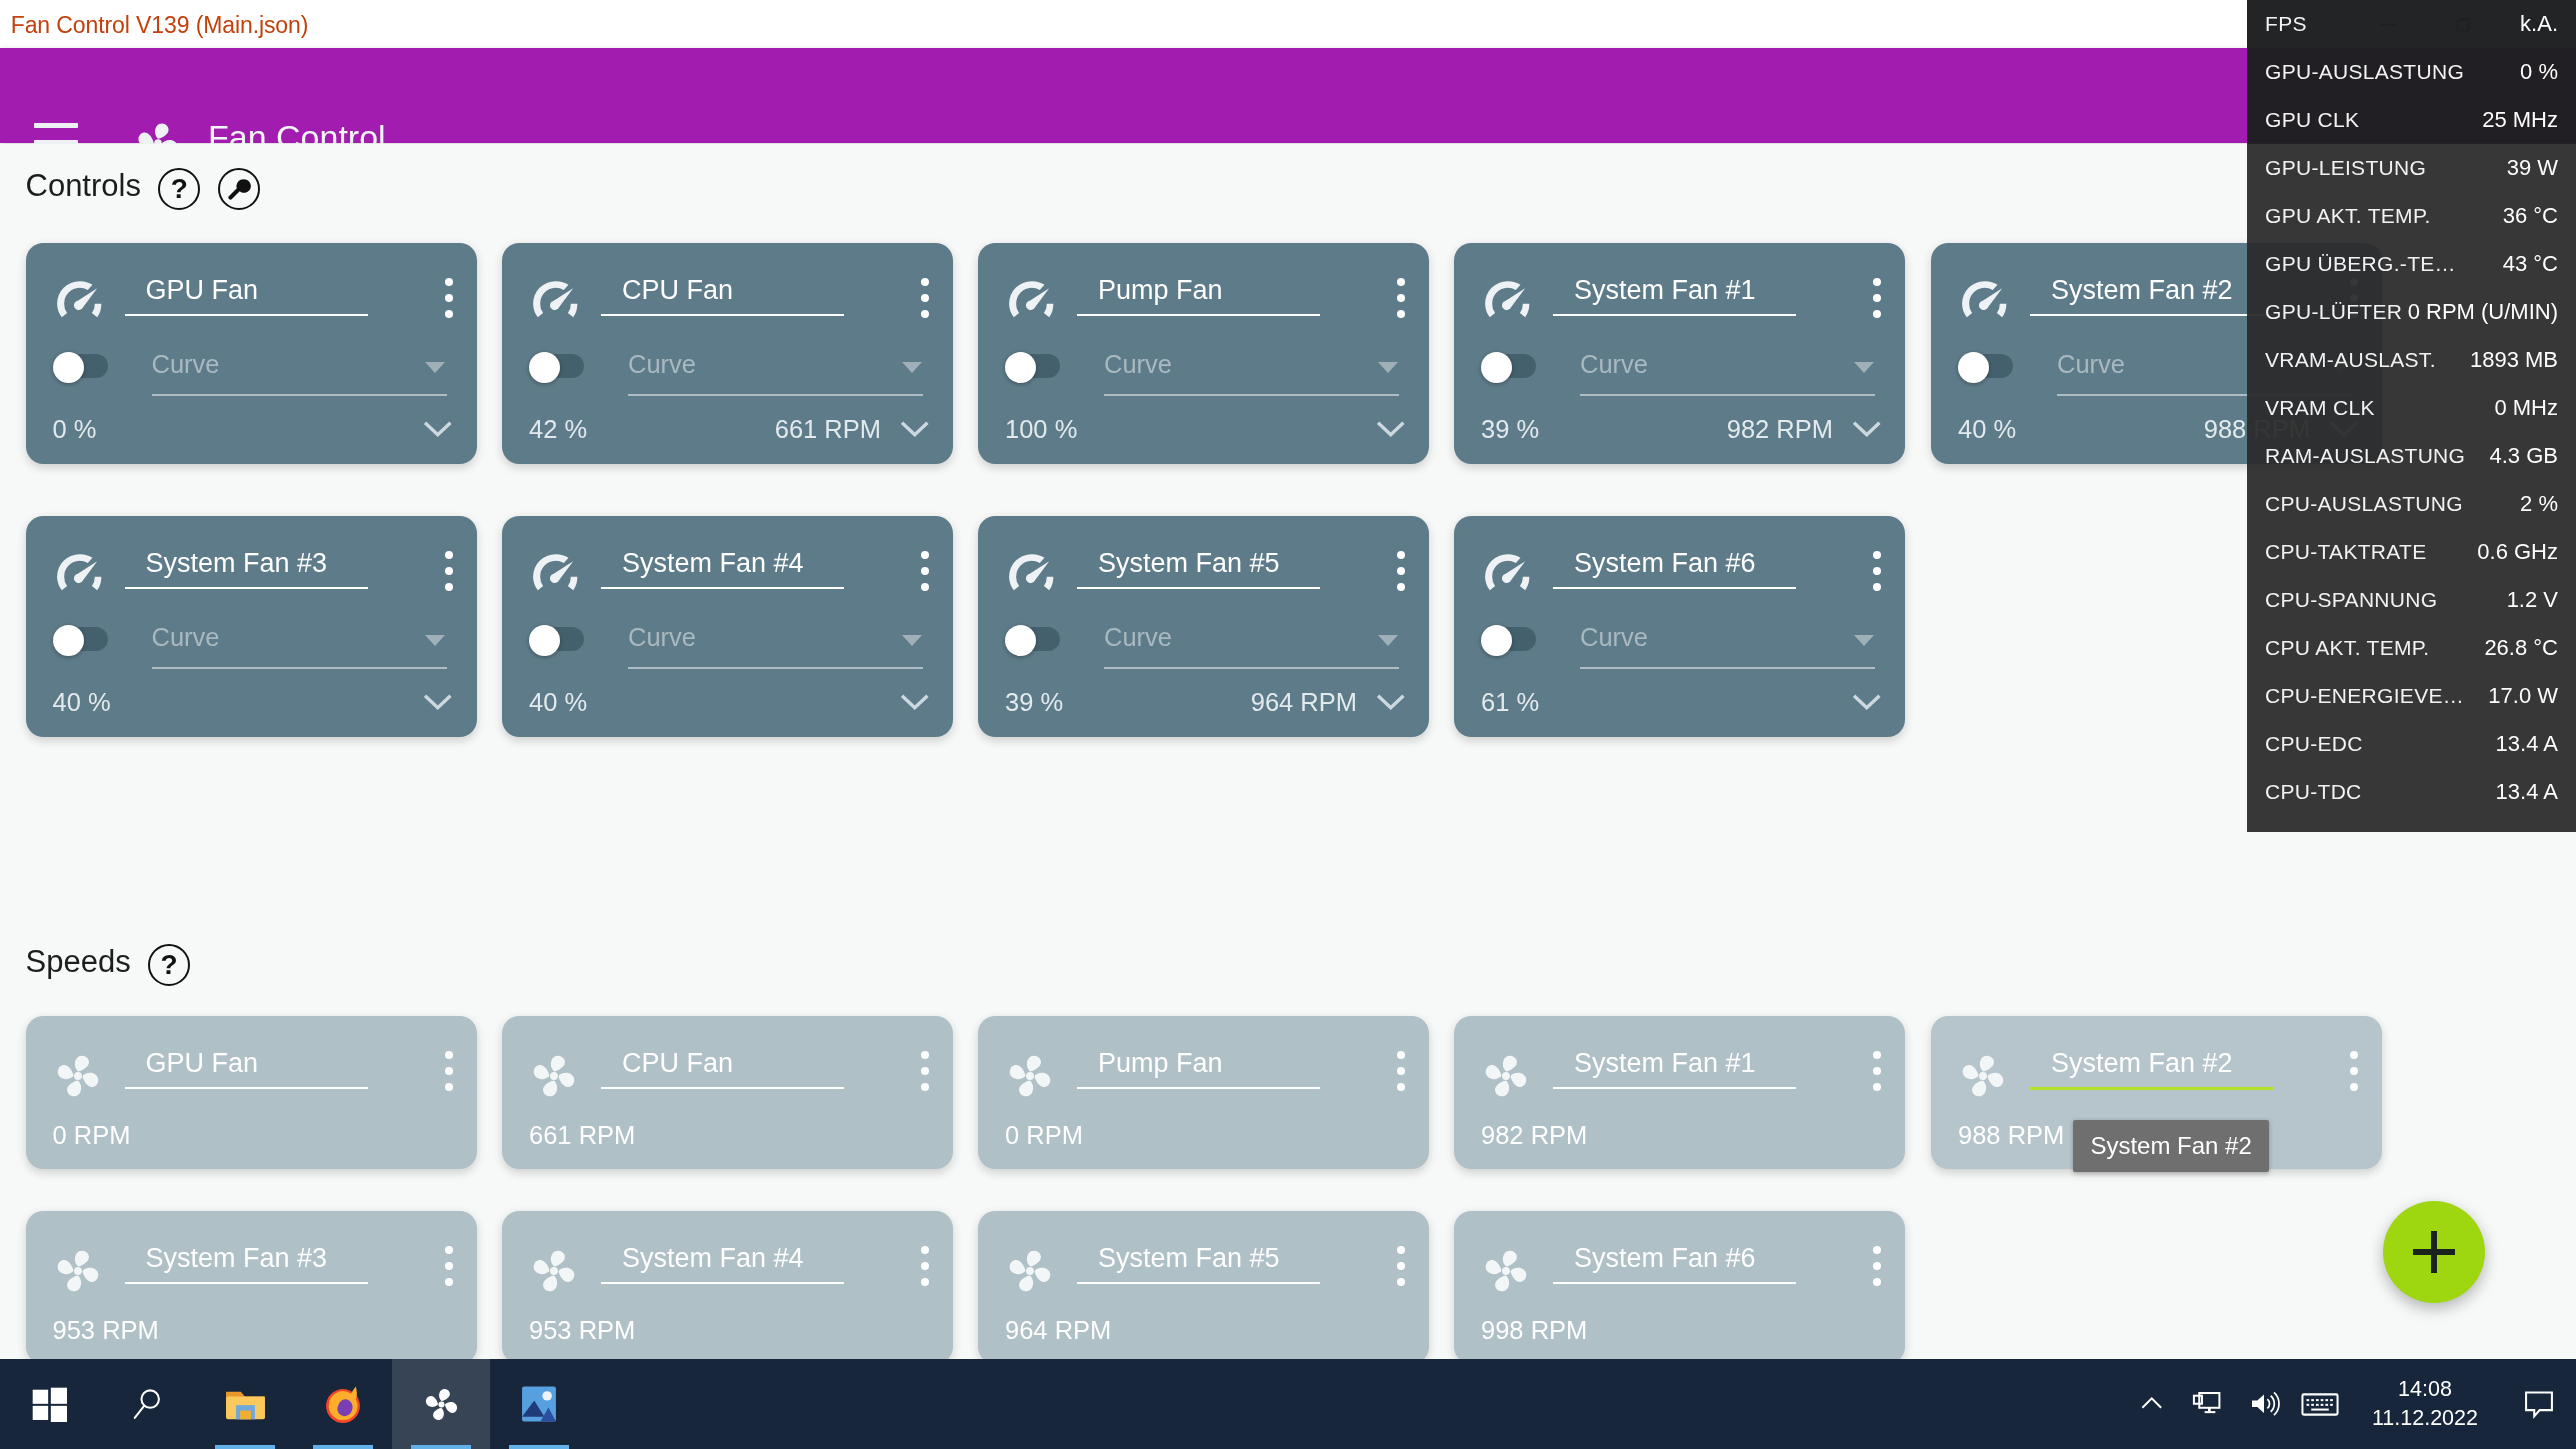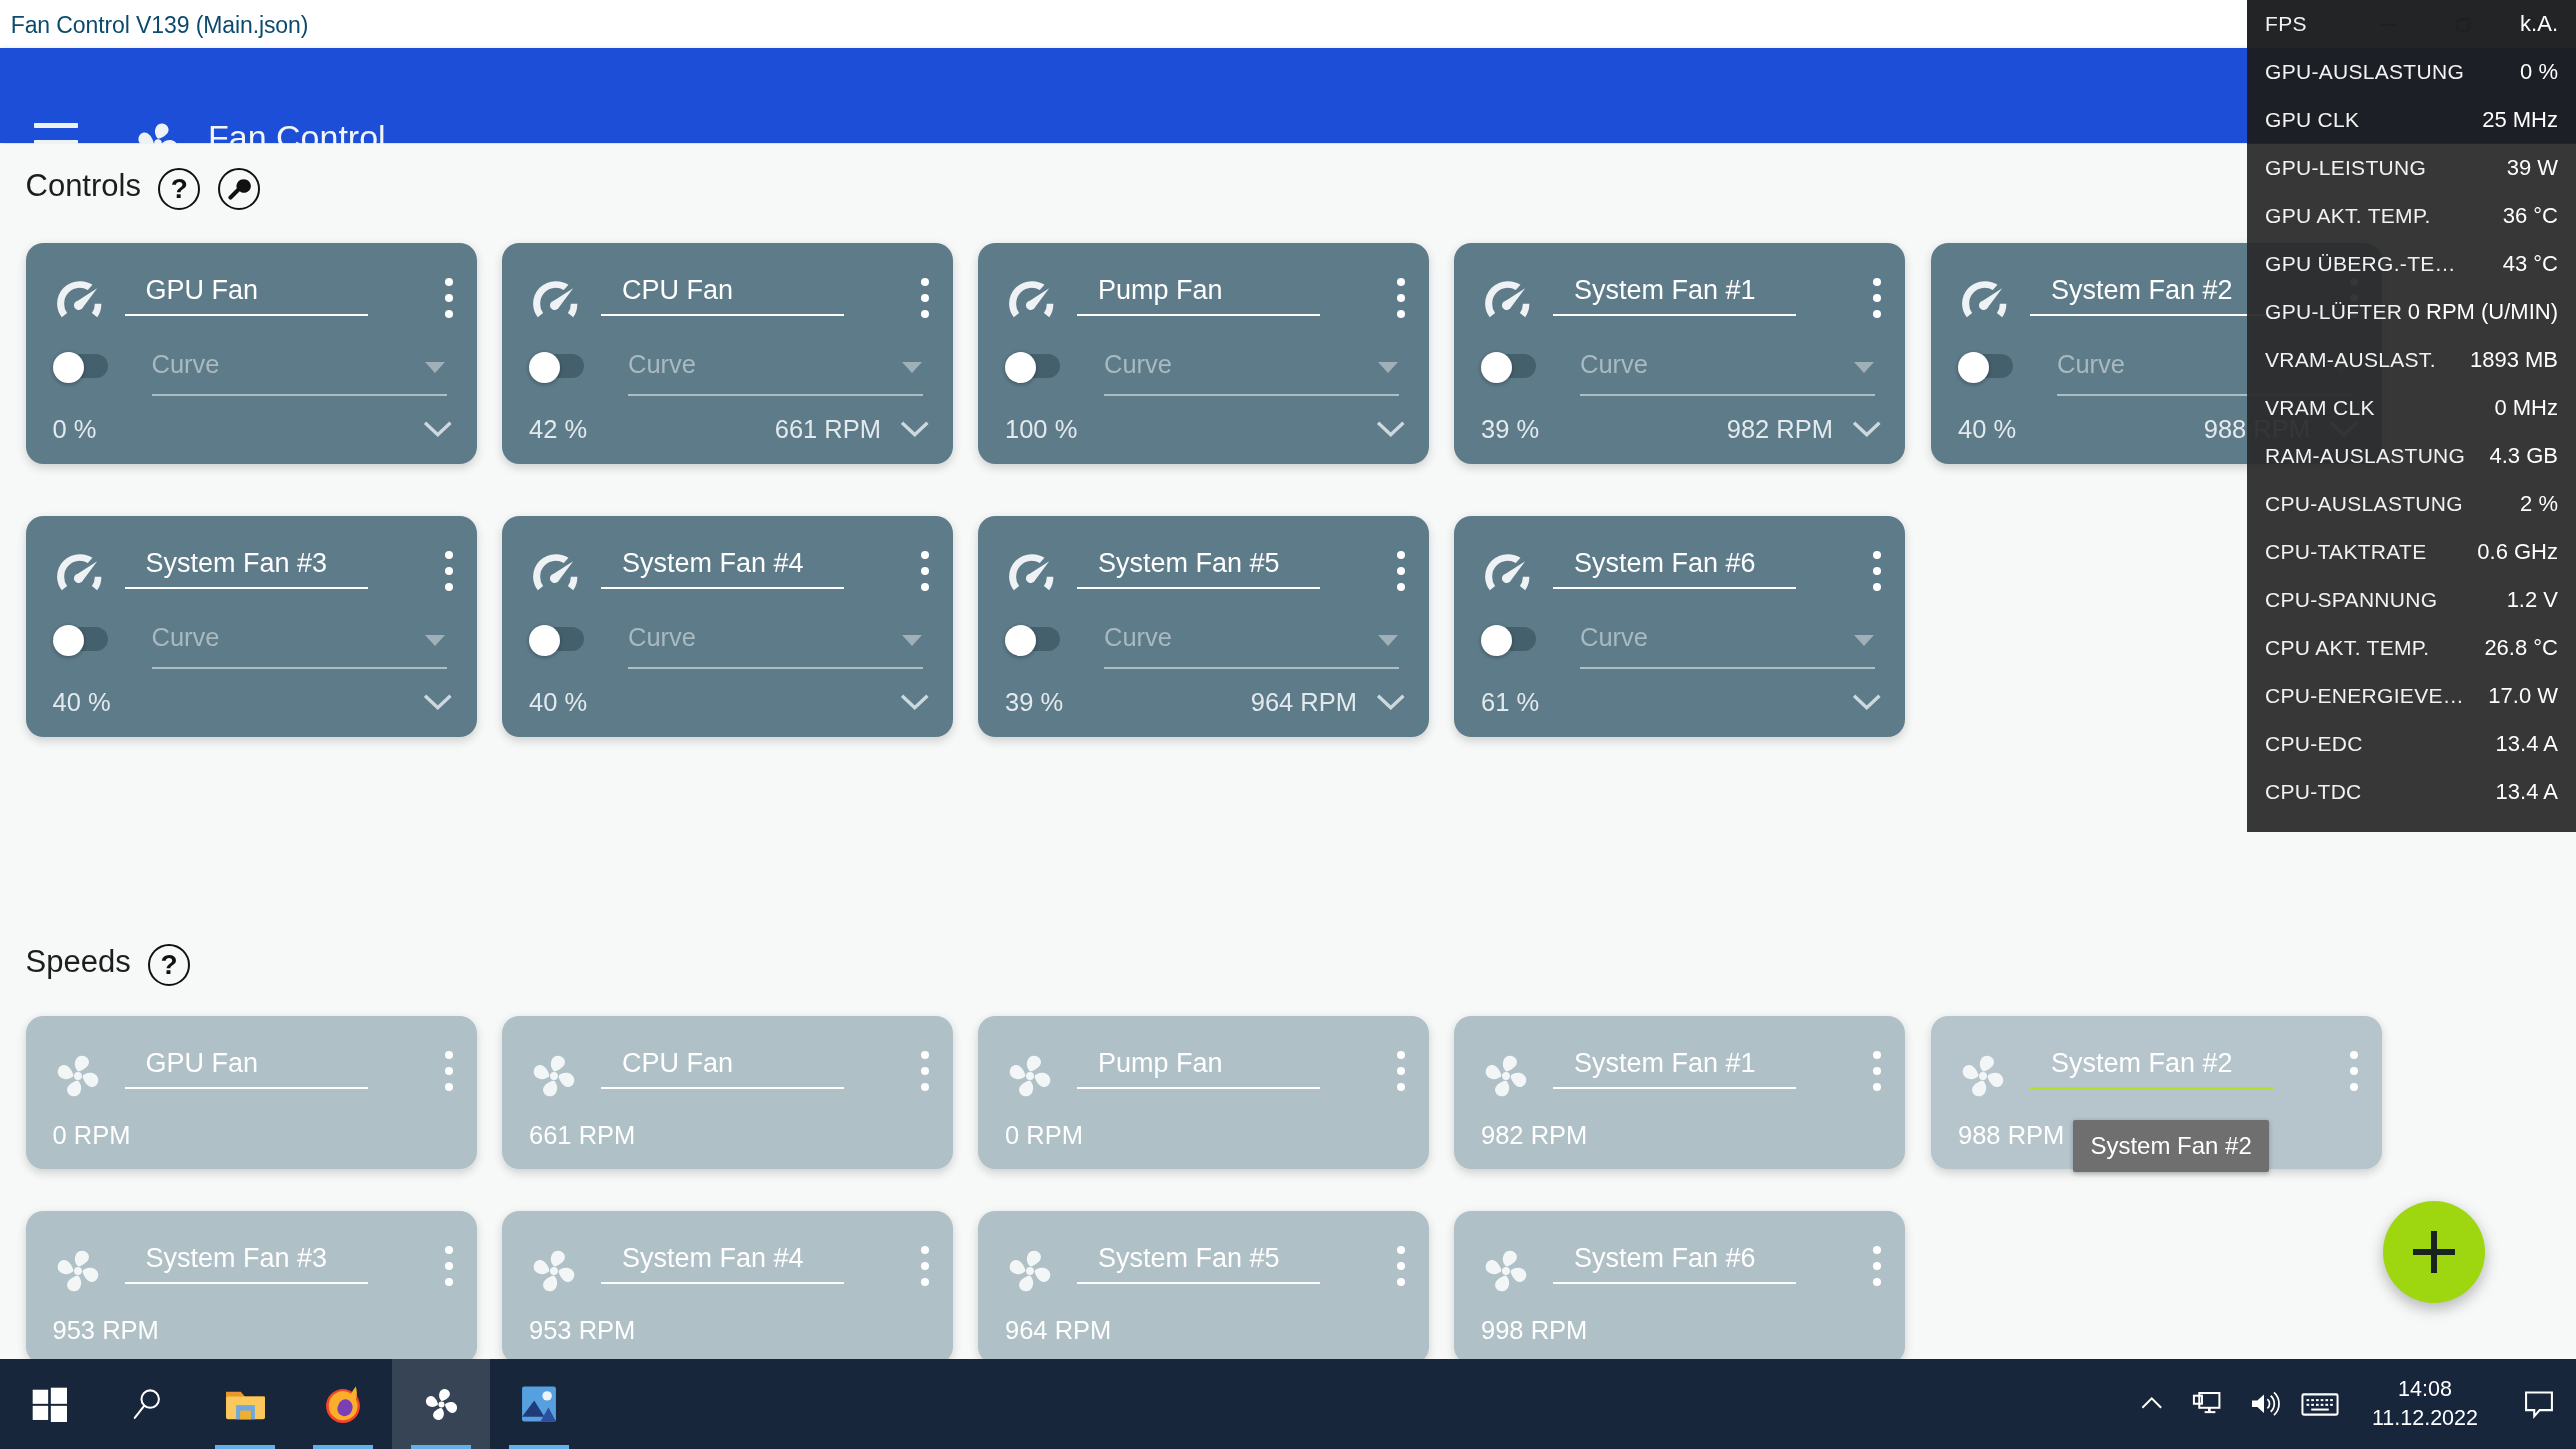--- a/index.html
+++ b/index.html
@@ -11,33 +11,33 @@
   }
   #root { position: relative; width: 2576px; height: 1449px; }
 
   
   .titlebar {
     position: absolute; left: 0; top: 0; width: 2576px; height: 48px;
     background: #ffffff;
   }
   .titlebar-text {
     position: absolute; left: 10.7px; top: 12px;
-    font-size: 23px; color: #0c4a6e; letter-spacing: -0.1px;
+    font-size: 23px; color: #c2410c; letter-spacing: -0.1px;
     white-space: nowrap;
   }
   .wincontrols { position: absolute; right: 0; top: 0; height: 48px; display: flex; }
   .wincontrol {
     width: 75px; height: 48px; display: flex; align-items: center; justify-content: center;
     color: #111; font-size: 20px; line-height: 1;
   }
 
   
   .appbar {
     position: absolute; left: 0; top: 48px; width: 2576px; height: 95px;
-    background: #1d4ed8;
+    background: #a21caf;
     box-shadow: 0 2px 6.7px rgba(0,0,0,.18);
   }
   .hamburger {
     position: absolute; left: 34px; top: 75px; width: 44px; height: 39px;
     display: flex; flex-direction: column; justify-content: space-between;
   }
   .hamburger span { display: block; height: 5.4px; background: #eef2f4; border-radius: 0.7px; }
   .appbar-logo { position: absolute; left: 131px; top: 68px; width: 54px; height: 54px; }
   .appbar-title {
     position: absolute; left: 208px; top: 70px;

